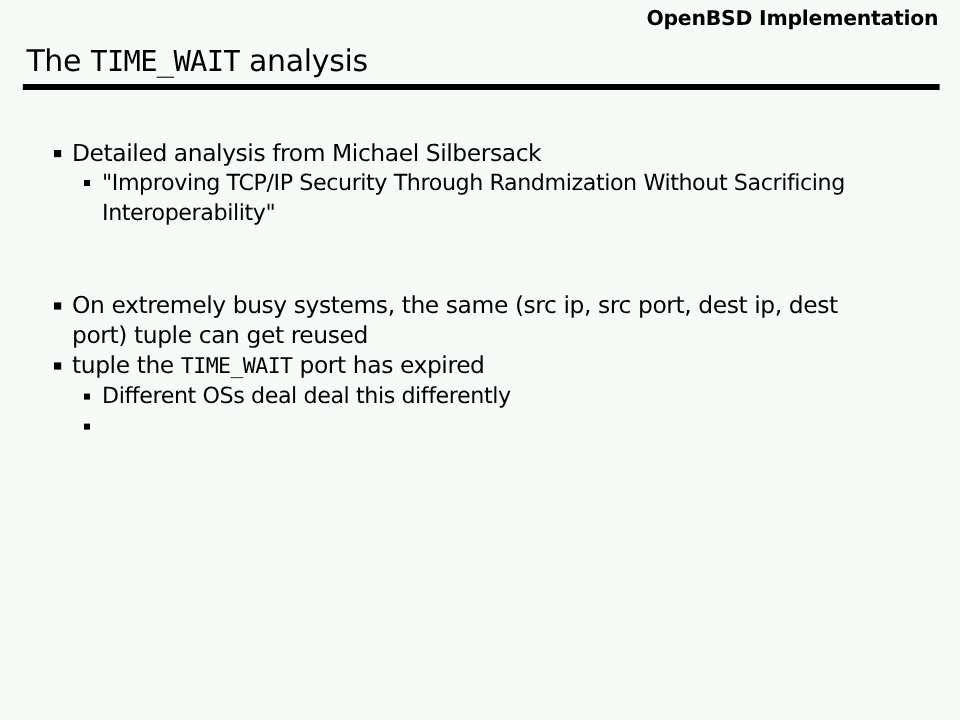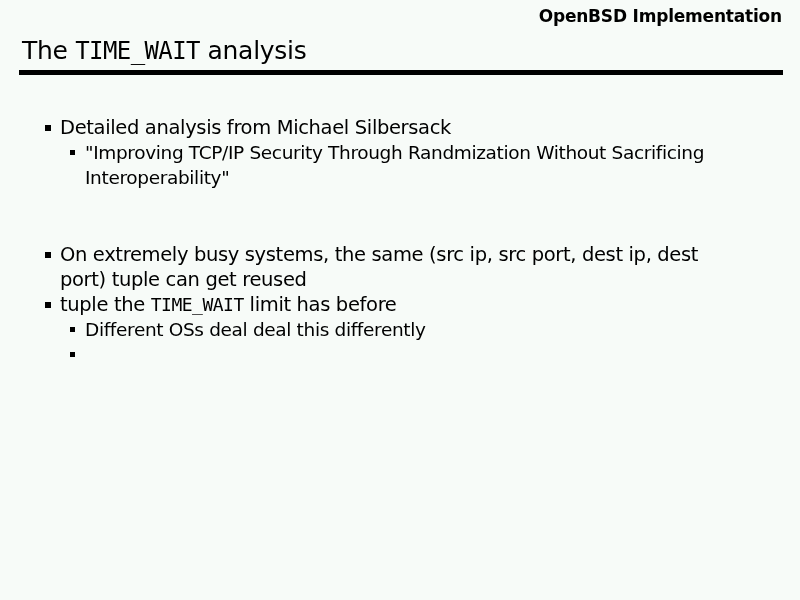--- a/index.html
+++ b/index.html
@@ -169,21 +169,21 @@
 
     <div class="grp">
 
       <div class="bullet lvl1">
         <span class="marker"></span>
         <span class="txt">On extremely busy systems, the same (src ip, src port, dest ip, dest port) tuple can get reused</span>
       </div>
 
       <div class="bullet lvl1">
         <span class="marker"></span>
-        <span class="txt">tuple the </span><span class="mono">TIME_WAIT</span><span class="txt"> limit has before</span>
+        <span class="txt">tuple the </span><span class="mono">TIME_WAIT</span><span class="txt"> port has expired</span>
       </div>
 
       <div class="bullet lvl2">
         <span class="marker"></span>
         <span class="txt">Different OSs deal deal this differently</span>
       </div>
 
       <div class="bullet lvl2">
         <span class="marker"></span>
       </div>

